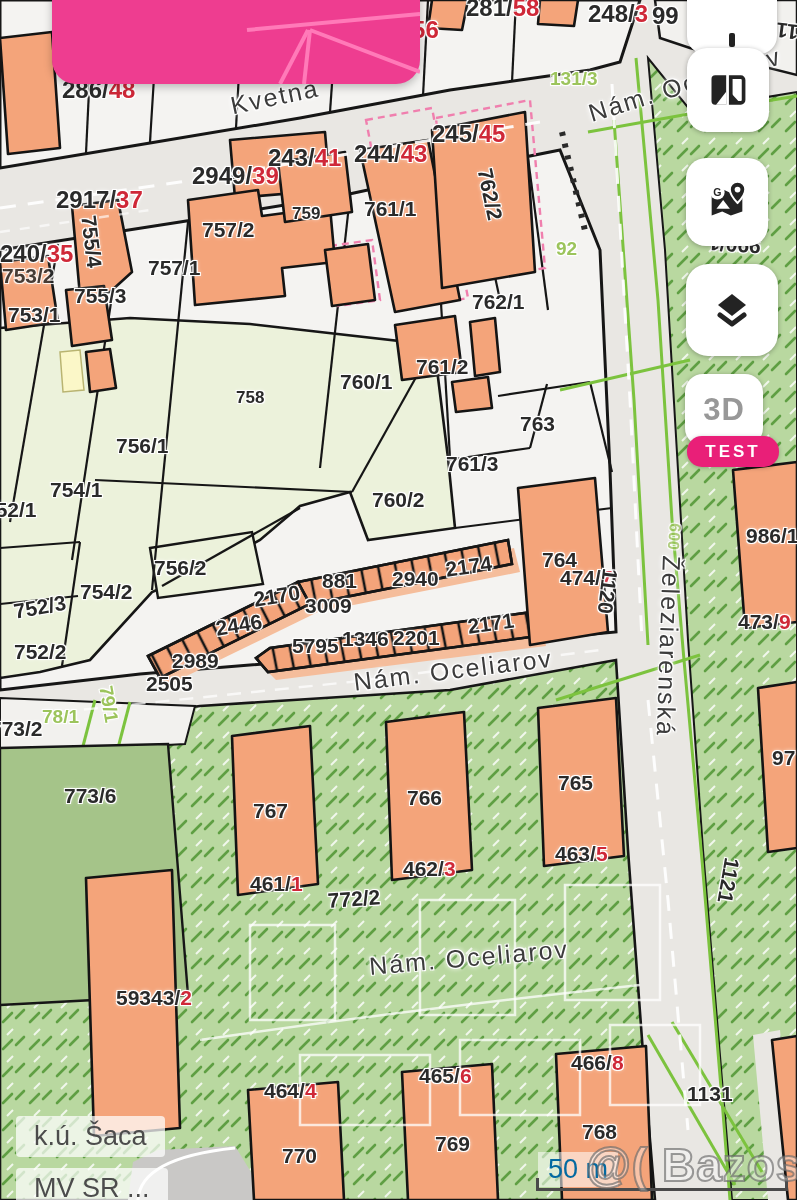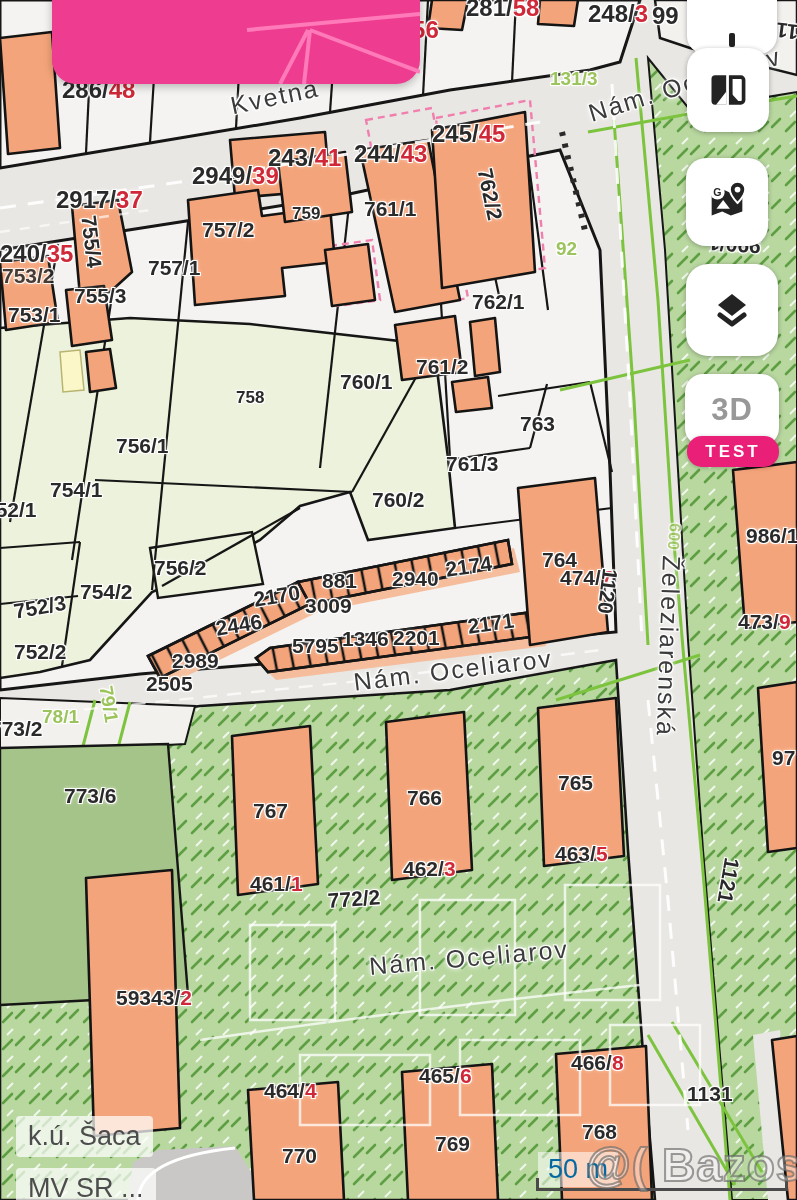--- a/index.html
+++ b/index.html
@@ -22,21 +22,21 @@
   
   .pinkbox{position:absolute;left:52px;top:-28px;width:368px;height:112px;background:#ee3d90;
       border-radius:24px;box-shadow:0 3px 8px rgba(0,0,0,.25)}
   .btn{position:absolute;background:#fff;border-radius:20px;box-shadow:0 1px 5px rgba(0,0,0,.30);
       display:flex;align-items:center;justify-content:center}
   .threed{font:700 31px "Liberation Sans",sans-serif;color:#989898;letter-spacing:1px}
   .badge{position:absolute;left:687px;top:436px;width:92px;height:31px;background:#e91f78;color:#fff;
       border-radius:15px;display:flex;align-items:center;justify-content:center;
       font:700 17px "Liberation Sans",sans-serif;letter-spacing:3px;box-shadow:0 1px 4px rgba(0,0,0,.25)}
   .chip{position:absolute;background:rgba(255,255,255,.72);color:#4c4c4c;
-      font:400 27px "Liberation Sans",sans-serif;padding:5px 12px;border-radius:4px;white-space:nowrap}
+      font:400 27px "Liberation Sans",sans-serif;padding:5px 18px;border-radius:4px;white-space:nowrap}
   .scaletext{position:absolute;left:538px;top:1152px;background:rgba(255,255,255,.55);color:#0369a1;
       font:400 27px "Liberation Sans",sans-serif;padding:2px 10px}
   .scalebar{position:absolute;left:536px;top:1188px;width:252px;height:3px;background:#4a4a4a}
   .tick{position:absolute;top:1178px;width:3px;height:13px;background:#4a4a4a}
   .watermark{position:absolute;left:586px;top:1138px;font:700 46px "Liberation Sans",sans-serif;
       color:rgba(255,255,255,.35);-webkit-text-stroke:2px rgba(105,105,105,.65);white-space:nowrap;letter-spacing:1px}
 </style>
 </head>
 <body>
 
@@ -315,21 +315,21 @@
   </svg>
 </div>
 
 <div class="btn" style="left:686px;top:264px;width:92px;height:92px;border-radius:22px">
   <svg width="48" height="48" viewBox="0 0 48 48">
     <path d="M24 8l14 11-14 11L10 19z" fill="#232323"></path>
     <path d="M12 29l12 9 12-9" fill="none" stroke="#232323" stroke-width="5" stroke-linecap="round" stroke-linejoin="round"></path>
   </svg>
 </div>
 
-<div class="btn" style="left:685px;top:374px;width:94px;height:72px;border-radius:18px">
+<div class="btn" style="left:685px;top:374px;width:78px;height:72px;border-radius:18px">
   <span class="threed">3D</span>
 </div>
 <div class="badge">
     <span>TEST</span>
   </div>
 
 <div class="chip" style="left:16px;top:1116px">k.ú. Šaca</div>
 <div class="chip" style="left:16px;top:1168px">MV SR ...</div>
 
 <div class="scaletext">50 m</div>

